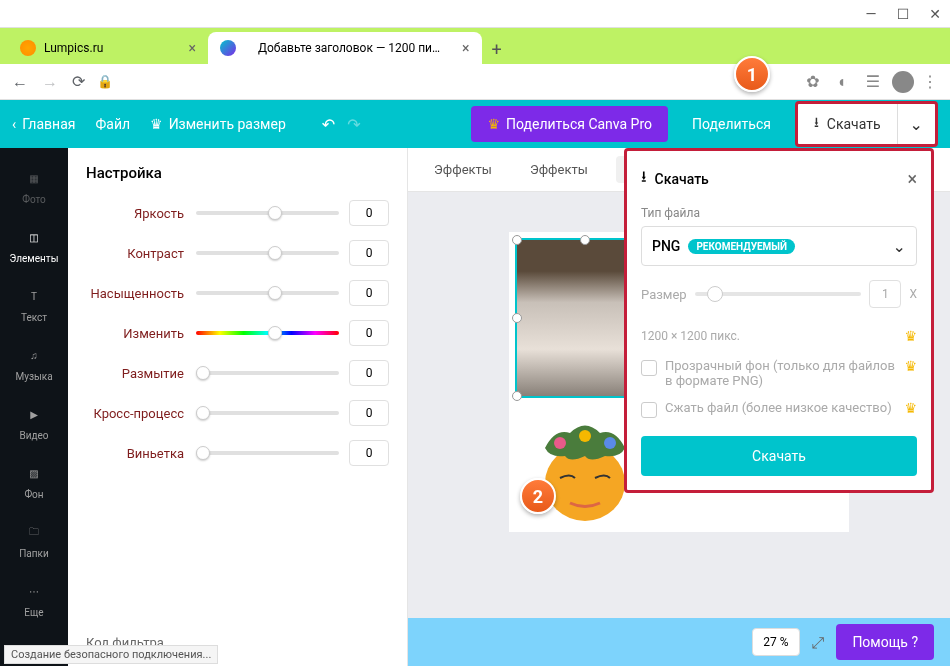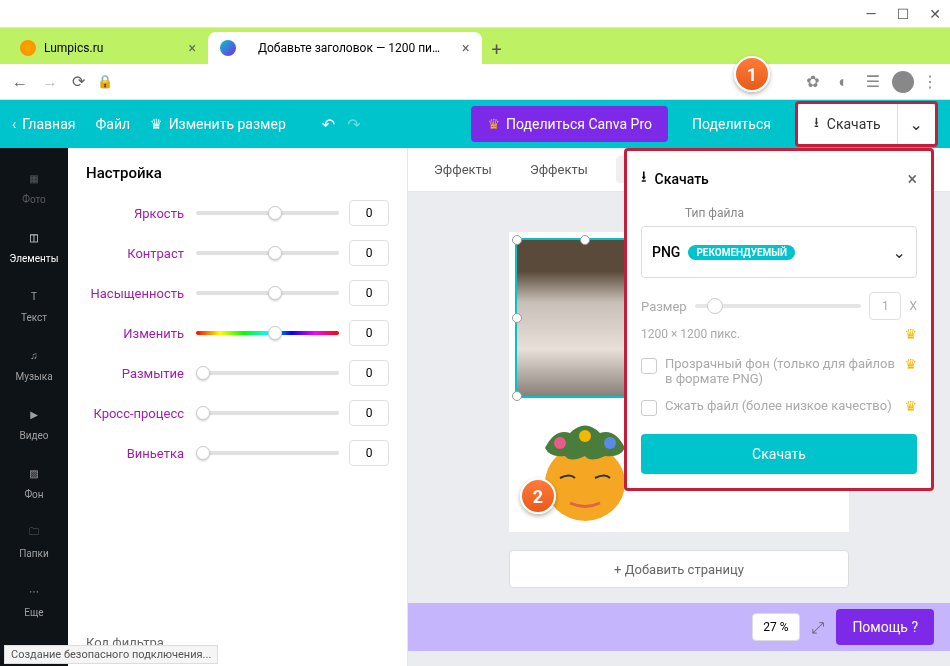--- a/index.html
+++ b/index.html
@@ -31,21 +31,21 @@
 .download-chevron{padding:8px 12px;display:flex;align-items:center;}
 .undo-redo{display:flex;gap:12px;margin-left:16px;}
 .content{display:flex;height:calc(666px - 28px - 36px - 36px - 48px);position:relative;}
 .side-nav{width:68px;background:#0e1318;display:flex;flex-direction:column;align-items:center;padding-top:8px;color:#a0a0a0;}
 .side-item{width:100%;padding:10px 0;display:flex;flex-direction:column;align-items:center;gap:4px;font-size:10px;cursor:pointer;}
 .side-item.active{color:#fff;}
 .side-icon{width:24px;height:24px;display:flex;align-items:center;justify-content:center;}
 .settings-panel{width:340px;background:#fff;border-right:1px solid #e5e5e5;padding:16px 18px;display:flex;flex-direction:column;}
 .panel-title{font-size:15px;font-weight:500;margin-bottom:18px;}
 .slider-row{display:flex;align-items:center;margin-bottom:14px;}
-.slider-label{width:110px;text-align:right;font-size:13px;color:#a21caf;padding-right:12px;}
+.slider-label{width:110px;text-align:right;font-size:13px;color:#7f1d1d;padding-right:12px;}
 .slider-track{flex:1;height:4px;background:#e0e0e0;border-radius:2px;position:relative;margin-right:10px;}
 .slider-track.hue{background:linear-gradient(90deg,#f00,#ff0,#0f0,#0ff,#00f,#f0f,#f00);}
 .slider-thumb{width:14px;height:14px;border-radius:50%;background:#fff;border:1px solid #ccc;box-shadow:0 1px 2px rgba(0,0,0,.2);position:absolute;top:-5px;}
 .slider-val{width:40px;height:26px;border:1px solid #e0e0e0;border-radius:4px;text-align:center;font-size:12px;display:flex;align-items:center;justify-content:center;}
 .filter-code{margin-top:auto;display:flex;align-items:center;}
 .filter-code-label{font-size:13px;color:#666;}
 .filter-code-val{flex:1;height:36px;border:1px solid #e0e0e0;border-radius:4px;padding:0 10px;font-size:13px;display:flex;align-items:center;}
 .canvas-area{flex:1;background:#ebecf0;position:relative;overflow:hidden;}
 .top-tabs{height:44px;background:#fff;display:flex;align-items:center;padding:0 16px;gap:18px;border-bottom:1px solid #e5e5e5;}
 .top-tab{font-size:13px;padding:6px 10px;cursor:pointer;color:#555;}
@@ -57,38 +57,38 @@
 .handle{width:10px;height:10px;background:#fff;border:1px solid #999;border-radius:50%;position:absolute;}
 .h-tl{top:-5px;left:-5px;}.h-tr{top:-5px;right:-5px;}.h-bl{bottom:-5px;left:-5px;}.h-br{bottom:-5px;right:-5px;}
 .h-t{top:-5px;left:50%;margin-left:-5px;}.h-l{left:-5px;top:50%;margin-top:-5px;}
 .illustration{position:absolute;left:6px;top:176px;width:140px;height:120px;}
 .add-page{width:340px;height:38px;border:1px solid #ddd;background:#fff;border-radius:4px;display:flex;align-items:center;justify-content:center;font-size:13px;color:#666;margin-top:18px;cursor:pointer;}
 .callout-2{position:absolute;left:112px;top:330px;width:36px;height:36px;border-radius:50%;background:linear-gradient(#ff7b3a,#e85a1a);border:2px solid #fff;box-shadow:0 2px 4px rgba(0,0,0,.3);color:#fff;display:flex;align-items:center;justify-content:center;font-weight:bold;font-size:18px;z-index:50;}
 .download-panel{position:absolute;right:16px;top:0;width:310px;background:#fff;border:3px solid #c41e3a;border-radius:4px;padding:14px;z-index:40;}
 .dp-header{display:flex;align-items:center;gap:8px;margin-bottom:14px;}
 .dp-title{font-size:14px;font-weight:500;}
 .dp-close{margin-left:auto;font-size:18px;color:#666;cursor:pointer;}
-.dp-label{font-size:12px;color:#888;margin-bottom:6px;margin-left:44px;}
-.dp-select{height:52px;border:1px solid #ddd;border-radius:4px;display:flex;align-items:center;padding:0 10px;cursor:pointer;margin-bottom:14px;}
+.dp-label{font-size:12px;color:#888;margin-bottom:6px;}
+.dp-select{height:40px;border:1px solid #ddd;border-radius:4px;display:flex;align-items:center;padding:0 10px;cursor:pointer;margin-bottom:14px;}
 .dp-select-text{font-size:14px;font-weight:500;}
 .dp-badge{background:#00c4cc;color:#fff;font-size:10px;padding:2px 8px;border-radius:10px;margin-left:8px;font-weight:bold;}
 .dp-chevron{margin-left:auto;color:#333;}
-.dp-size-row{display:flex;align-items:center;gap:8px;margin-bottom:6px;}
+.dp-size-row{display:flex;align-items:center;gap:8px;margin-bottom:20px;}
 .dp-size-label{font-size:13px;color:#aaa;}
 .dp-size-track{flex:1;height:4px;background:#e5e5e5;border-radius:2px;position:relative;}
 .dp-size-thumb{width:16px;height:16px;border-radius:50%;background:#fff;border:1px solid #ccc;position:absolute;top:-6px;left:12px;}
 .dp-size-val{width:32px;height:28px;border:1px solid #e0e0e0;border-radius:4px;text-align:center;font-size:12px;color:#aaa;display:flex;align-items:center;justify-content:center;}
 .dp-size-x{font-size:12px;color:#aaa;}
 .dp-crown{color:#f5b800;font-size:14px;margin-left:auto;}
 .dp-dims{font-size:12px;color:#aaa;margin-bottom:14px;}
 .dp-check-row{display:flex;align-items:flex-start;gap:8px;margin-bottom:12px;}
 .dp-checkbox{width:16px;height:16px;border:1px solid #ccc;border-radius:3px;flex-shrink:0;margin-top:2px;}
 .dp-check-text{font-size:13px;color:#aaa;flex:1;}
 .dp-download-btn{width:100%;height:40px;background:#00c4cc;color:#fff;border:none;border-radius:4px;font-size:14px;cursor:pointer;margin-top:6px;}
-.bottom-bar{position:absolute;bottom:15px;right:0;left:0;height:48px;display:flex;align-items:center;justify-content:flex-end;padding:0 16px;gap:12px;background:#c4b5fd;}
+.bottom-bar{position:absolute;bottom:0;right:0;left:0;height:48px;display:flex;align-items:center;justify-content:flex-end;padding:0 16px;gap:12px;background:#7dd3fc;}
 .zoom-box{background:#fff;border:1px solid #ddd;border-radius:4px;padding:6px 10px;font-size:12px;display:flex;align-items:center;gap:6px;}
 .help-btn{background:#7d2ae8;color:#fff;padding:10px 16px;border-radius:4px;font-size:14px;cursor:pointer;}
 .status-bar{position:absolute;bottom:2px;left:4px;font-size:11px;color:#555;background:#f5f5f5;padding:2px 6px;border:1px solid #ddd;z-index:200;}
 </style>
 </head>
 <body>
 
 <div class="window-chrome">
   <span class="window-btn">—</span>
   <span class="window-btn">☐</span>
@@ -278,21 +278,20 @@
             <path d="M45 70 Q55 65 60 70 M80 70 Q90 65 95 70" stroke="#333" stroke-width="2" fill="none"></path>
             <path d="M30 40 Q40 20 55 25 Q70 10 85 25 Q100 20 110 40 Q105 50 90 48 Q75 55 70 48 Q55 55 50 48 Q35 50 30 40" fill="#4a7c3c"></path>
             <circle cx="45" cy="35" r="6" fill="#e85a8a"></circle>
               <circle cx="70" cy="28" r="6" fill="#f5b800"></circle>
               <circle cx="95" cy="35" r="6" fill="#5a8ae8"></circle>
             <path d="M55 95 Q70 102 85 95" stroke="#d64" stroke-width="3" fill="none"></path>
           </svg>
         </div>
       </div>
       <div class="callout-2">2</div>
-      <div class="add-page">+ Добавить страницу</div>
     </div>
 
     <div class="download-panel">
       <div class="dp-header">
         <span>⭳</span>
         <span class="dp-title">Скачать</span>
         <span class="dp-close">×</span>
       </div>
       <div class="dp-label">Тип файла</div>
       <div class="dp-select">

